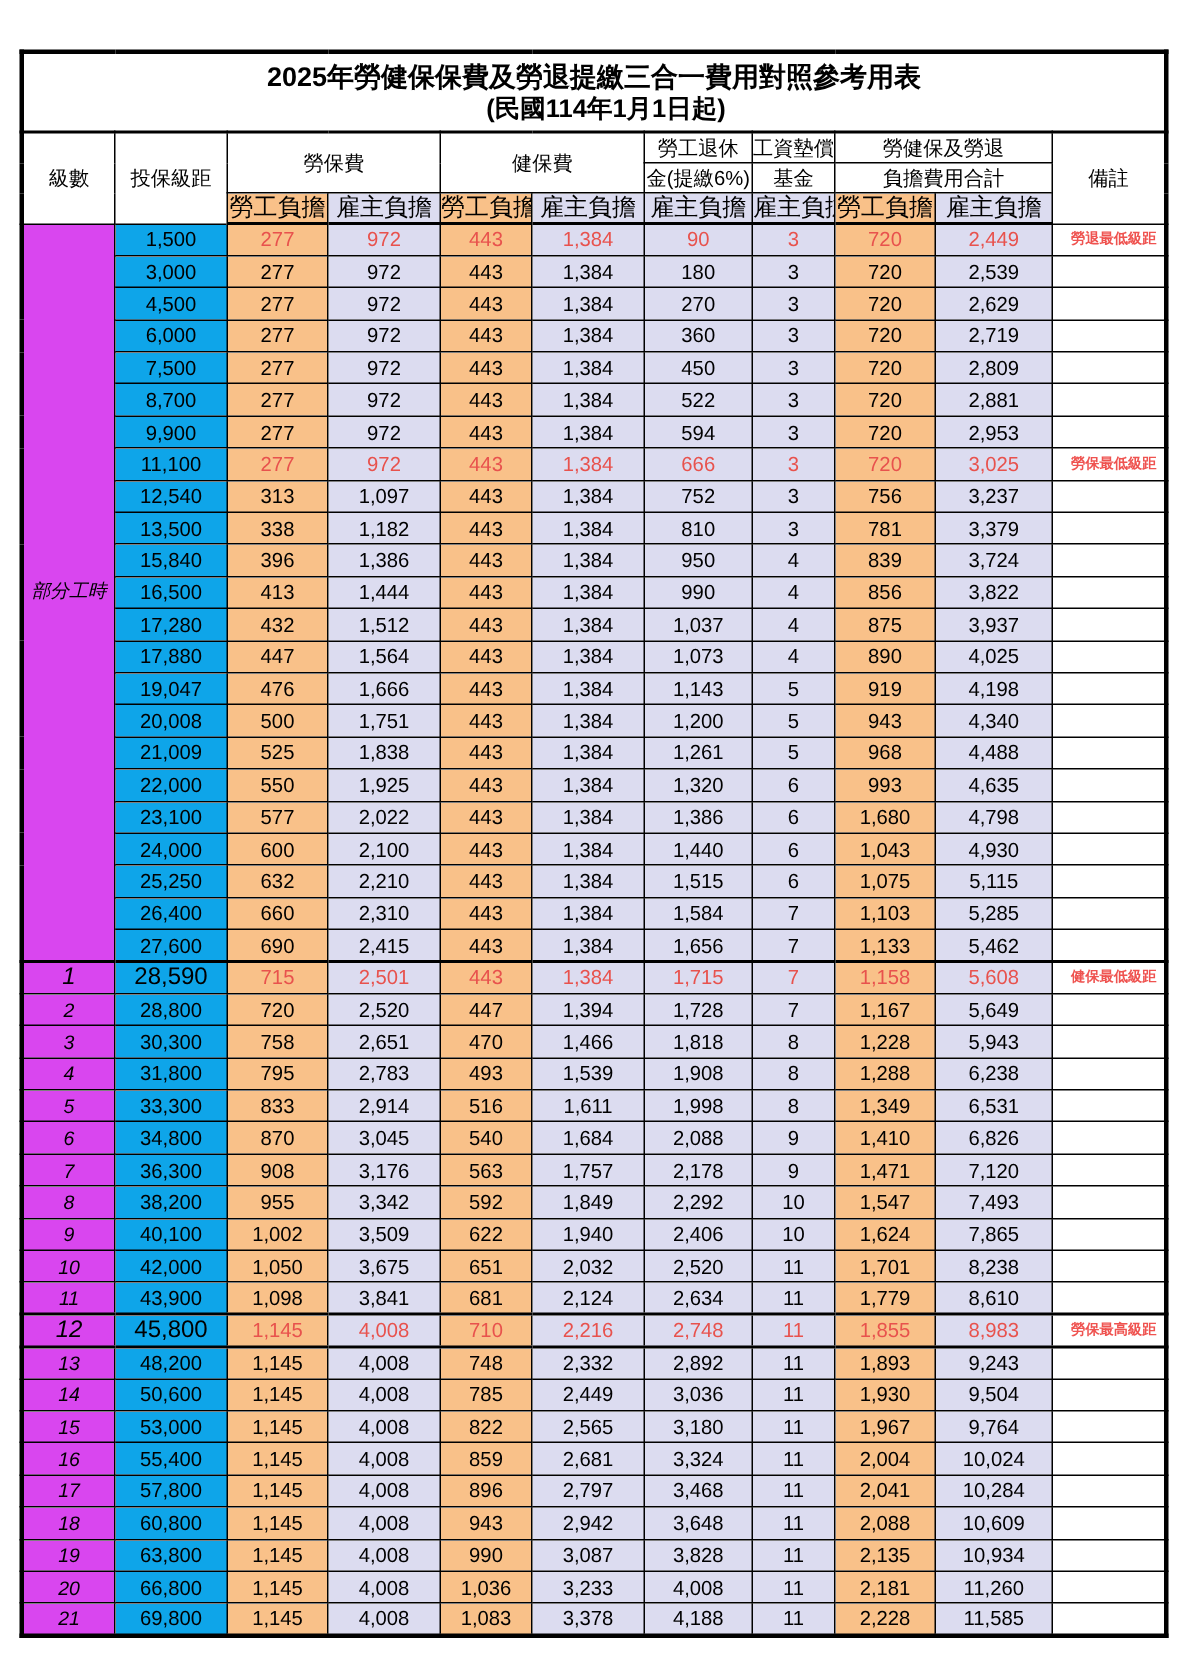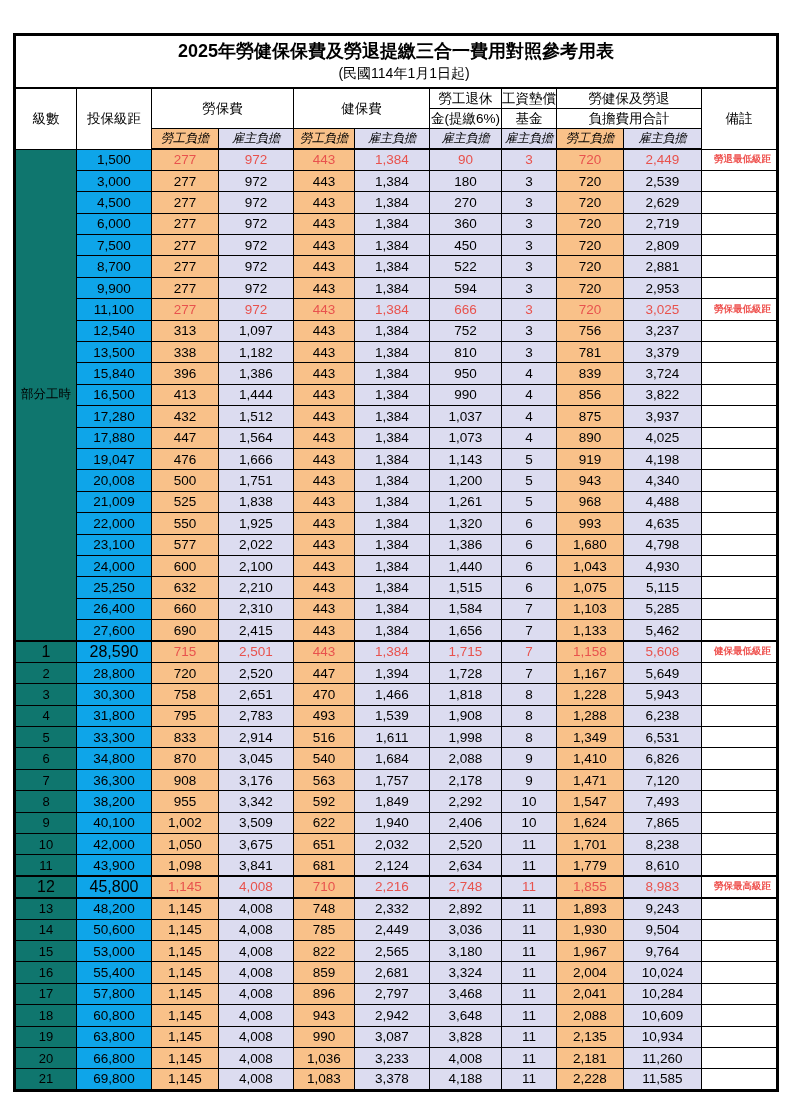--- a/index.html
+++ b/index.html
@@ -15,30 +15,30 @@
     border:3px solid #000;
   }
   td {
     border:1.5px solid #000;
     text-align:center; vertical-align:middle;
     padding:0; overflow:hidden; white-space:nowrap;
   }
   
   .title-cell { border-bottom:2.5px solid #000; padding:3px 0 4px 0; }
   .title-main { font-size:18px; font-weight:bold; line-height:24px; }
-  .title-sub  { font-size:14px; font-weight:normal; line-height:20px;margin-left:16px; }
+  .title-sub  { font-size:17px; font-weight:bold; line-height:20px;margin-left:16px; }
   
   thead tr.hrow td { height:19px; font-size:13.5px; line-height:19px; }
-  thead tr.subhead td { height:19px; font-size:12px; line-height:19px; border-bottom:2.5px solid #000;font-style:italic; }
+  thead tr.subhead td { height:19px; font-size:16px; line-height:19px; border-bottom:2.5px solid #000; }
   
   tbody tr { height:21.4px; }
   tbody td { font-size:13.5px; }
   .orange { background:#f9c189; }
   .lav    { background:#dcdcf0; }
-  .lv-cell { font-size:13px; background:#0f766e; }
+  .lv-cell { font-size:13px; background:#d946ef;font-style:italic; }
   .part-time { font-size:12.5px; letter-spacing:0; }
   .b-cell { font-size:13.5px; background:#0ea5e9; }
   .remark { font-size:9.5px; font-weight:bold; color:#ef5350; background:#fff; padding:0 12px; }
   tr.red-row td.val { color:#e8524d; }
   tr.big-row td.lv-cell, tr.big-row td.b-cell { font-size:16px; }
   tr.thick-top td { border-top:2.5px solid #000; }
   tr.thick-bottom td { border-bottom:2.5px solid #000; }
 </style>
 </head>
 <body>

